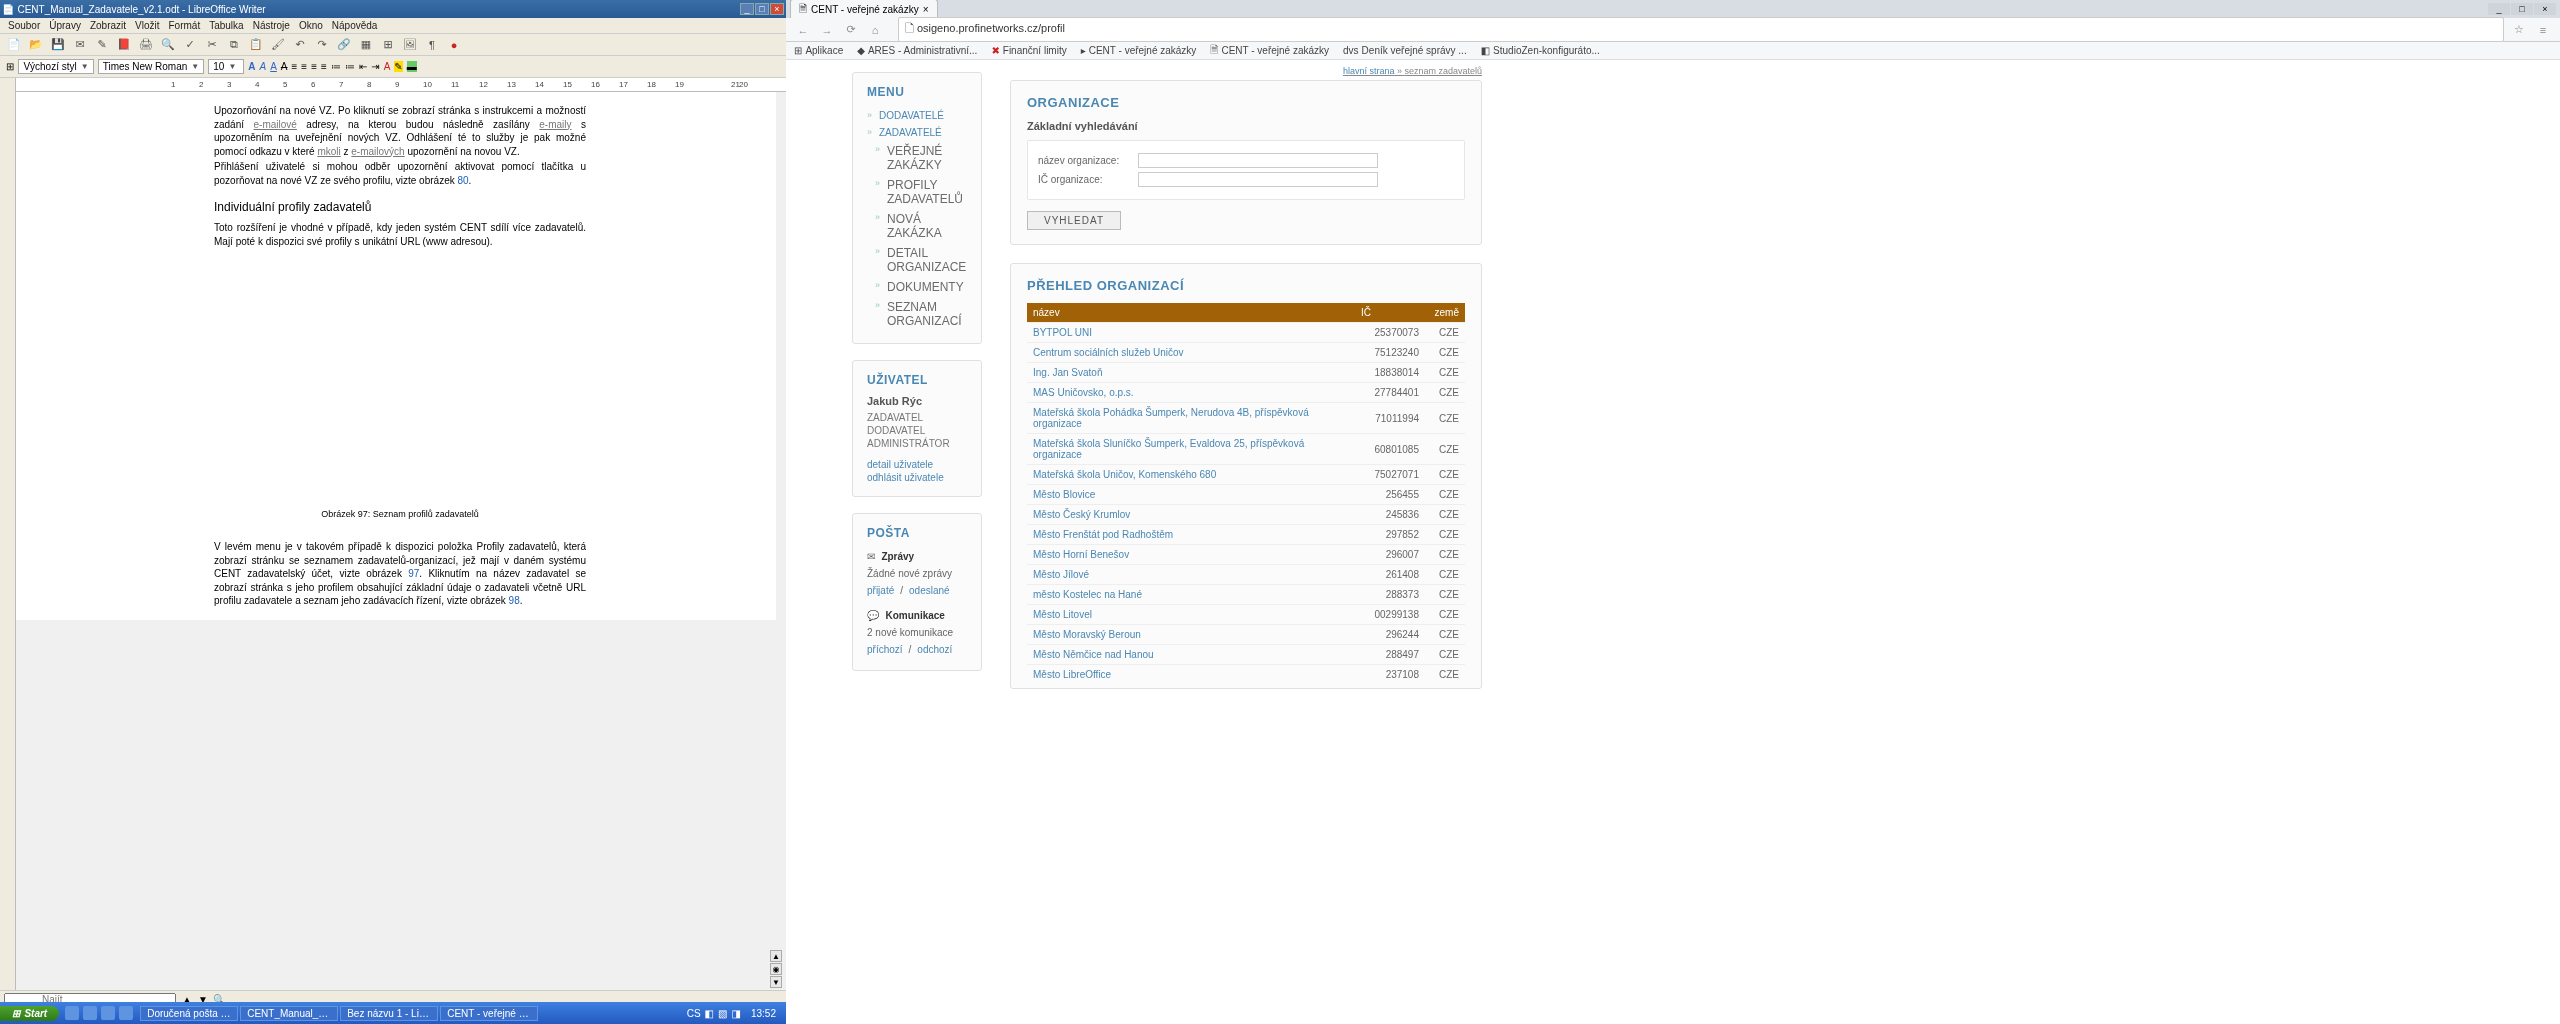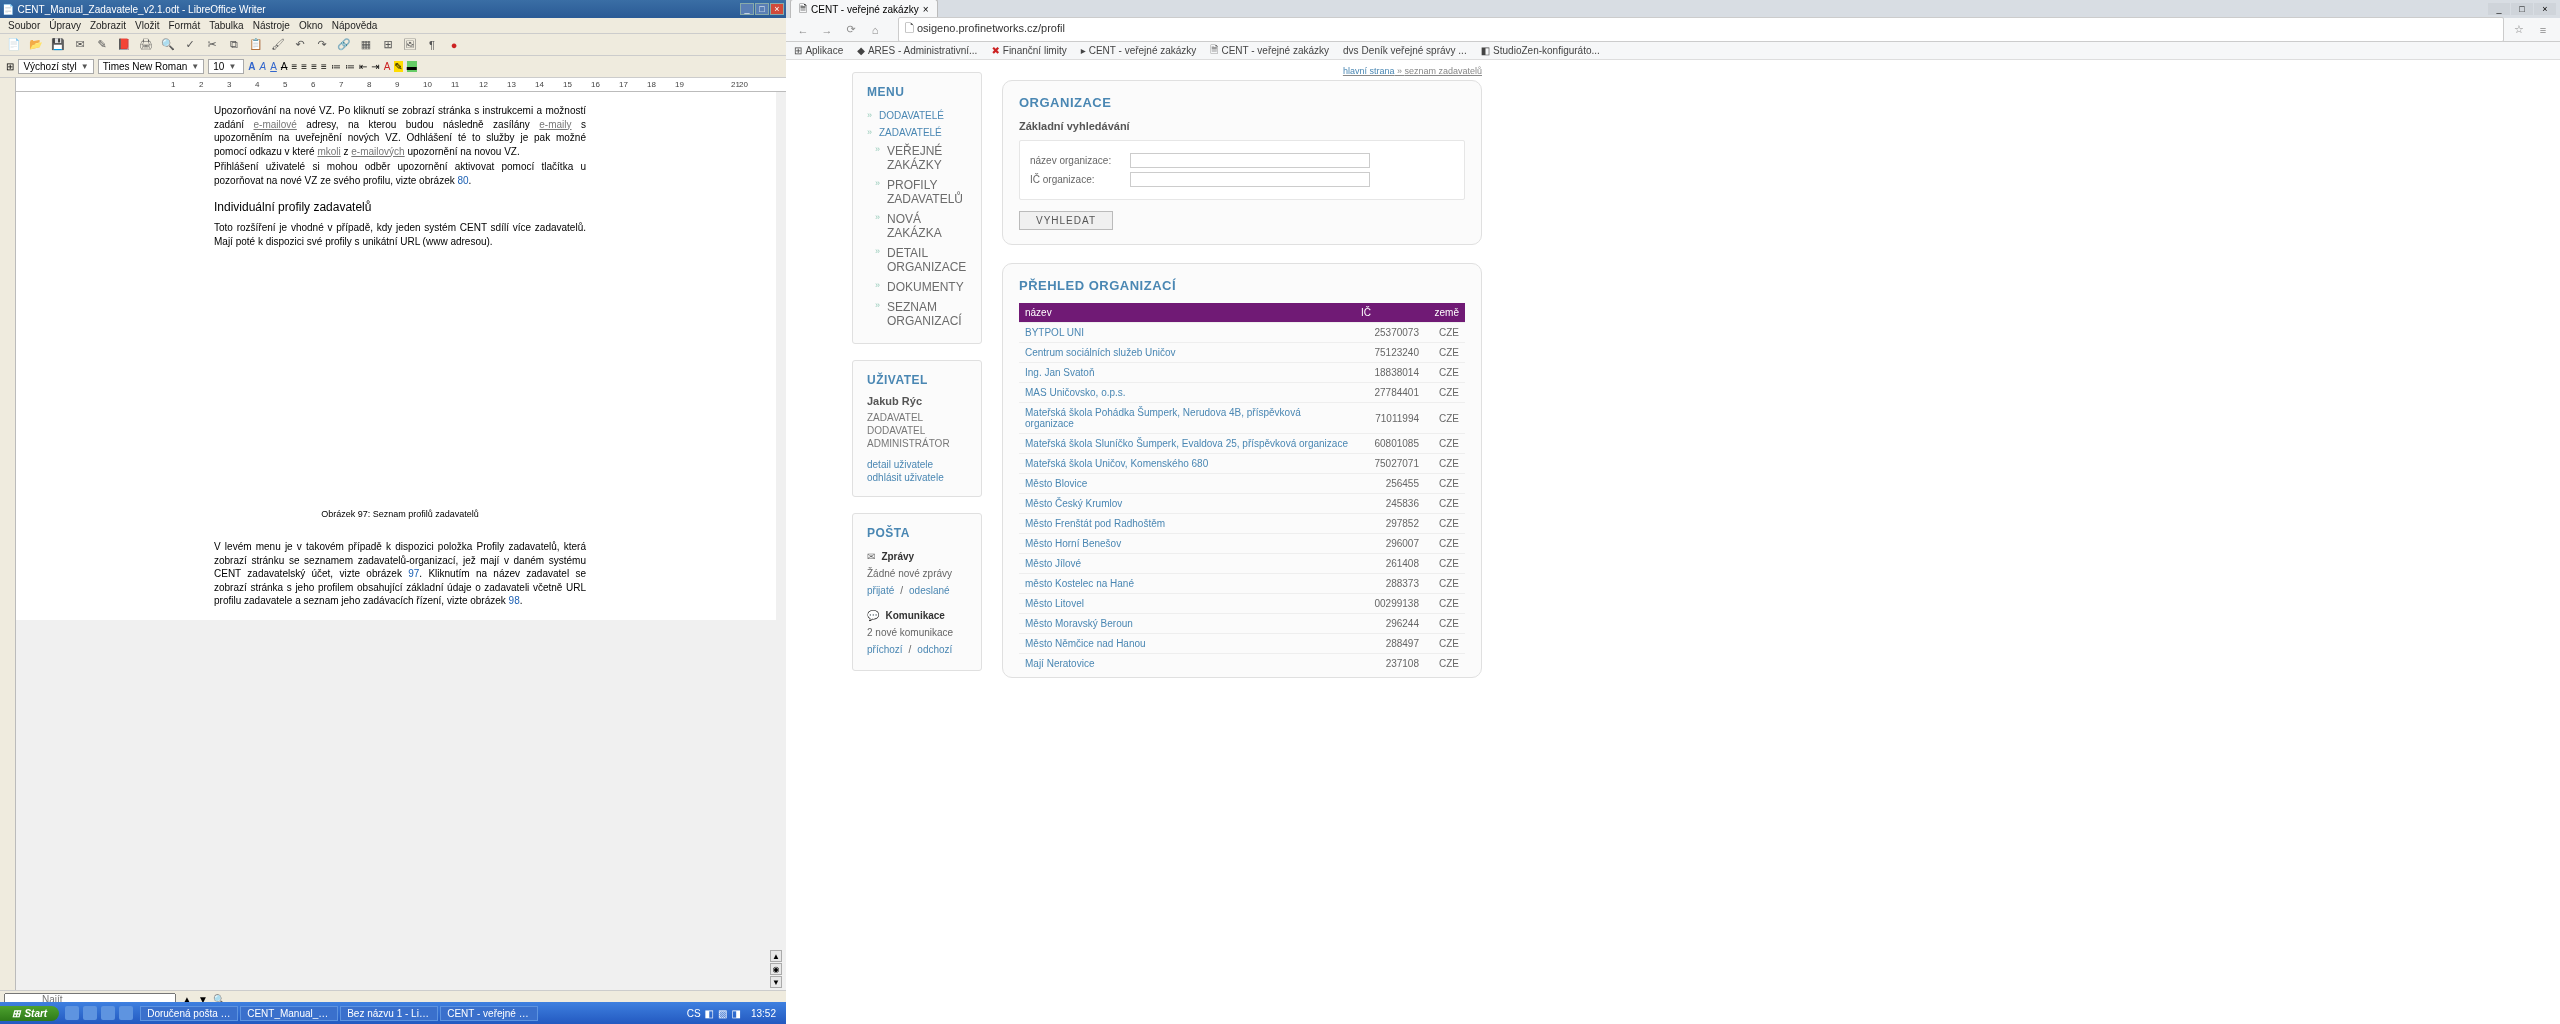--- a/index.html
+++ b/index.html
@@ -57,30 +57,30 @@
 .panel .item.sub { padding-left:20px; font-size:12px; color:#6b6b6b; text-transform:uppercase; }
 .panel .item::before { content:"»"; position:absolute; left:0; color:#9cb; font-size:9px; }
 .panel .item.sub::before { left:8px; }
 .panel .uname { font-weight:bold; font-size:11px; color:#555; margin:4px 0; }
 .panel .role { font-size:10px; color:#777; padding:1px 0; }
 .panel .msgline { font-size:10px; color:#666; padding:3px 0; display:flex; gap:6px; align-items:center; }
 .panel .msgline .bold { font-weight:bold; color:#333; }
 .right { flex:1; max-width:480px; padding-top:6px; }
 .breadcrumb { text-align:right; font-size:9px; color:#888; margin-bottom:4px;text-decoration:underline; }
 .breadcrumb a { color:#4a87b3; }
-.section { border:1px solid #e0e0e0; background:#fbfbfb; border-radius:10px; padding:14px 16px; margin-bottom:18px; }
+.section { border:1px solid #e0e0e0; background:#fbfbfb; border-radius:3px; padding:14px 16px; margin-bottom:18px;margin-left:8px; }
 .section h2 { color:#4a87b3; font-size:13px; font-weight:bold; text-transform:uppercase; letter-spacing:.5px; margin-bottom:10px; }
 .section h4 { color:#555; font-size:11px; font-weight:bold; margin:4px 0 8px; }
 .frm { border:1px solid #e6e6e6; background:#fff; padding:8px 10px; border-radius:2px; margin-bottom:10px; }
 .frm .row { display:flex; align-items:center; margin:4px 0; }
 .frm .row label { width:100px; font-size:10px; color:#666; }
 .frm .row input { flex:0 0 240px; height:15px; border:1px solid #ccc; font-size:10px; padding:0 3px; }
 .btn { background:#f0f0f0; border:1px solid #bbb; padding:3px 16px; font-size:10px; letter-spacing:1px; color:#555; cursor:pointer; }
 .tbl { width:100%; border-collapse:collapse; font-size:10px; margin-top:6px; }
-.tbl th { background:#701a75; color:#fff; font-weight:normal; text-align:left; padding:4px 6px; font-size:10px; }
+.tbl th { background:#a16207; color:#fff; font-weight:normal; text-align:left; padding:4px 6px; font-size:10px; }
 .tbl td { padding:4px 6px; border-top:1px solid #eee; }
 .tbl td.num { text-align:right; color:#666; }
 .tbl td a { color:#4a87b3; }
 
 
 .taskbar { position:fixed; left:0; bottom:0; width:786px; height:22px; background:linear-gradient(#3e80e0,#2359c0); display:flex; align-items:center; font-size:10px; color:#fff; }
 .taskbar .start { background:linear-gradient(#4da22f,#2e7a18); padding:2px 12px; font-weight:bold; font-style:italic; border-radius:0 8px 8px 0; display:flex; gap:4px; align-items:center; }
 .taskbar .qlaunch { display:flex; gap:4px; padding:0 6px; }
 .taskbar .qlaunch span { width:14px; height:14px; display:inline-block; background:#5e94e0; border-radius:2px; }
 .taskbar .task { background:#3a70cc; border:1px solid #5e94e0; padding:1px 6px; margin:0 1px; font-size:10px; max-width:98px; overflow:hidden; white-space:nowrap; text-overflow:ellipsis; }
@@ -432,21 +432,21 @@
                   <td><a href="#">Město Moravský Beroun</a></td>
                   <td class="num">296244</td>
                   <td class="num" style="text-align: right;">CZE</td>
                 </tr>
                 <tr>
                   <td><a href="#">Město Němčice nad Hanou</a></td>
                   <td class="num">288497</td>
                   <td class="num" style="text-align: right;">CZE</td>
                 </tr>
                 <tr>
-                  <td><a href="#">Mají Neratovice</a></td>
+                  <td><a href="#">Město LibreOffice</a></td>
                   <td class="num">237108</td>
                   <td class="num" style="text-align: right;">CZE</td>
                 </tr>
               </tbody>
           </table>
         </div>
       </div>
     </div>
   </div>
 </div>

